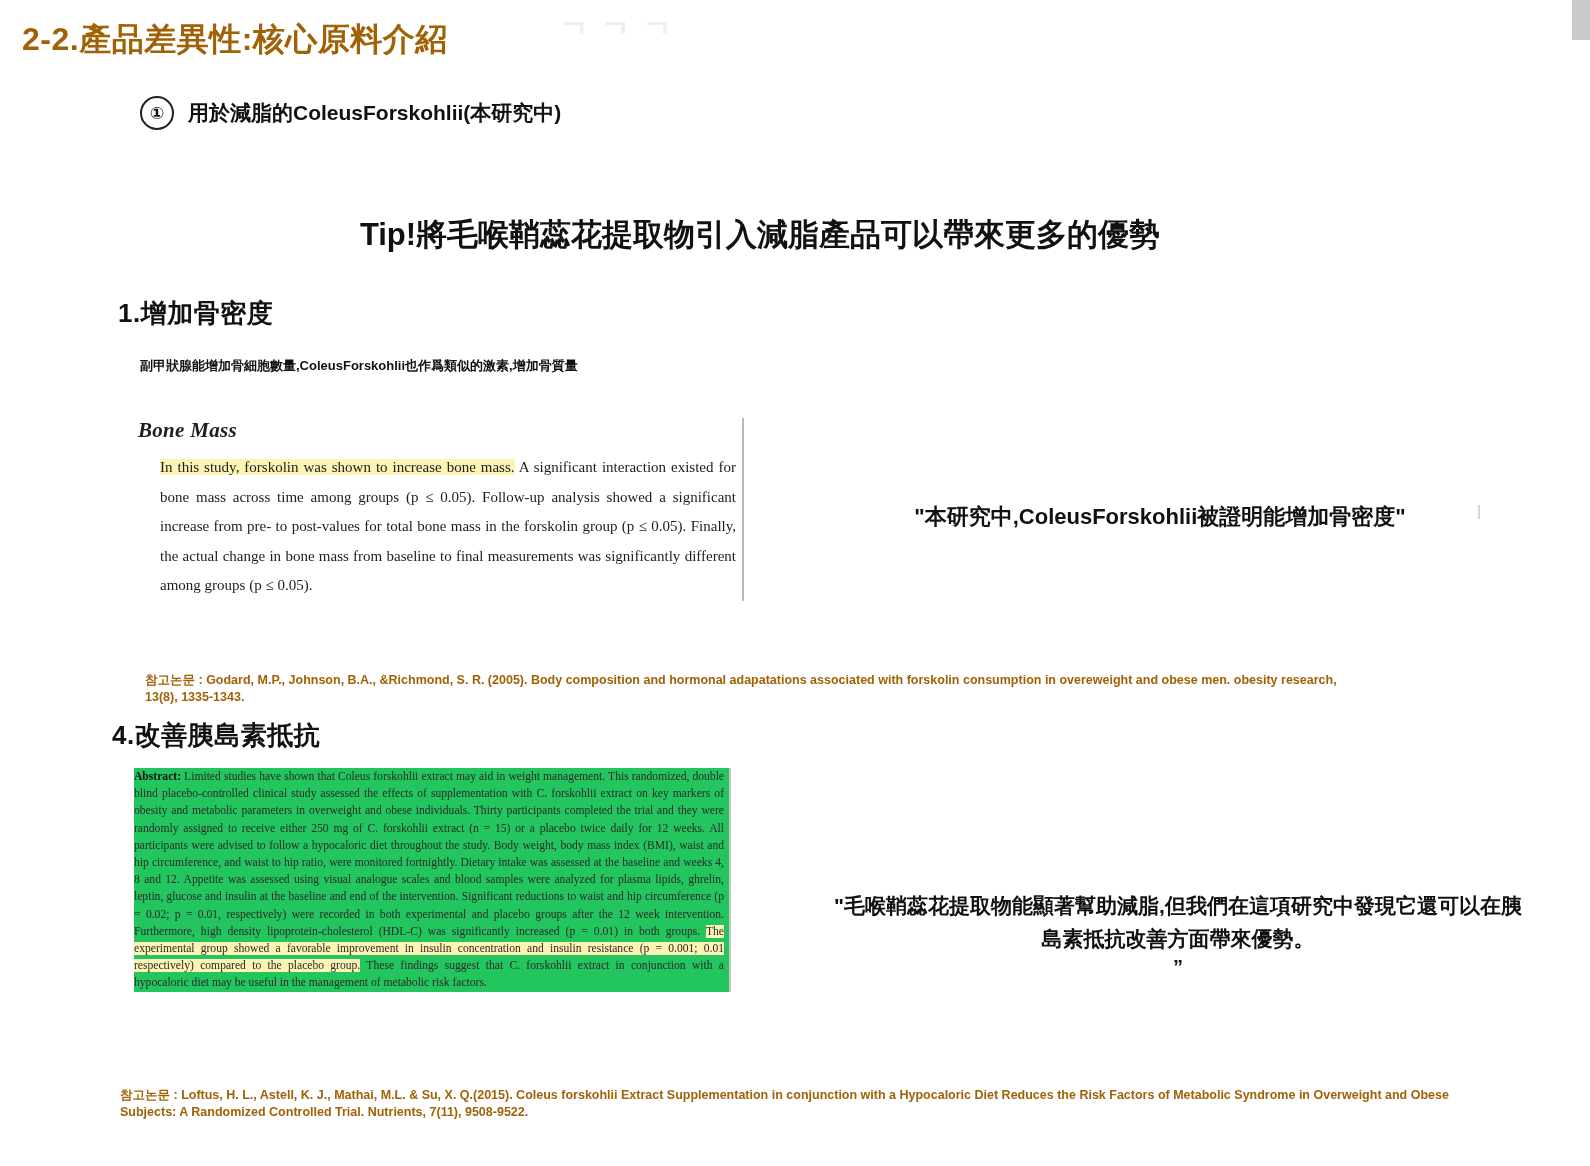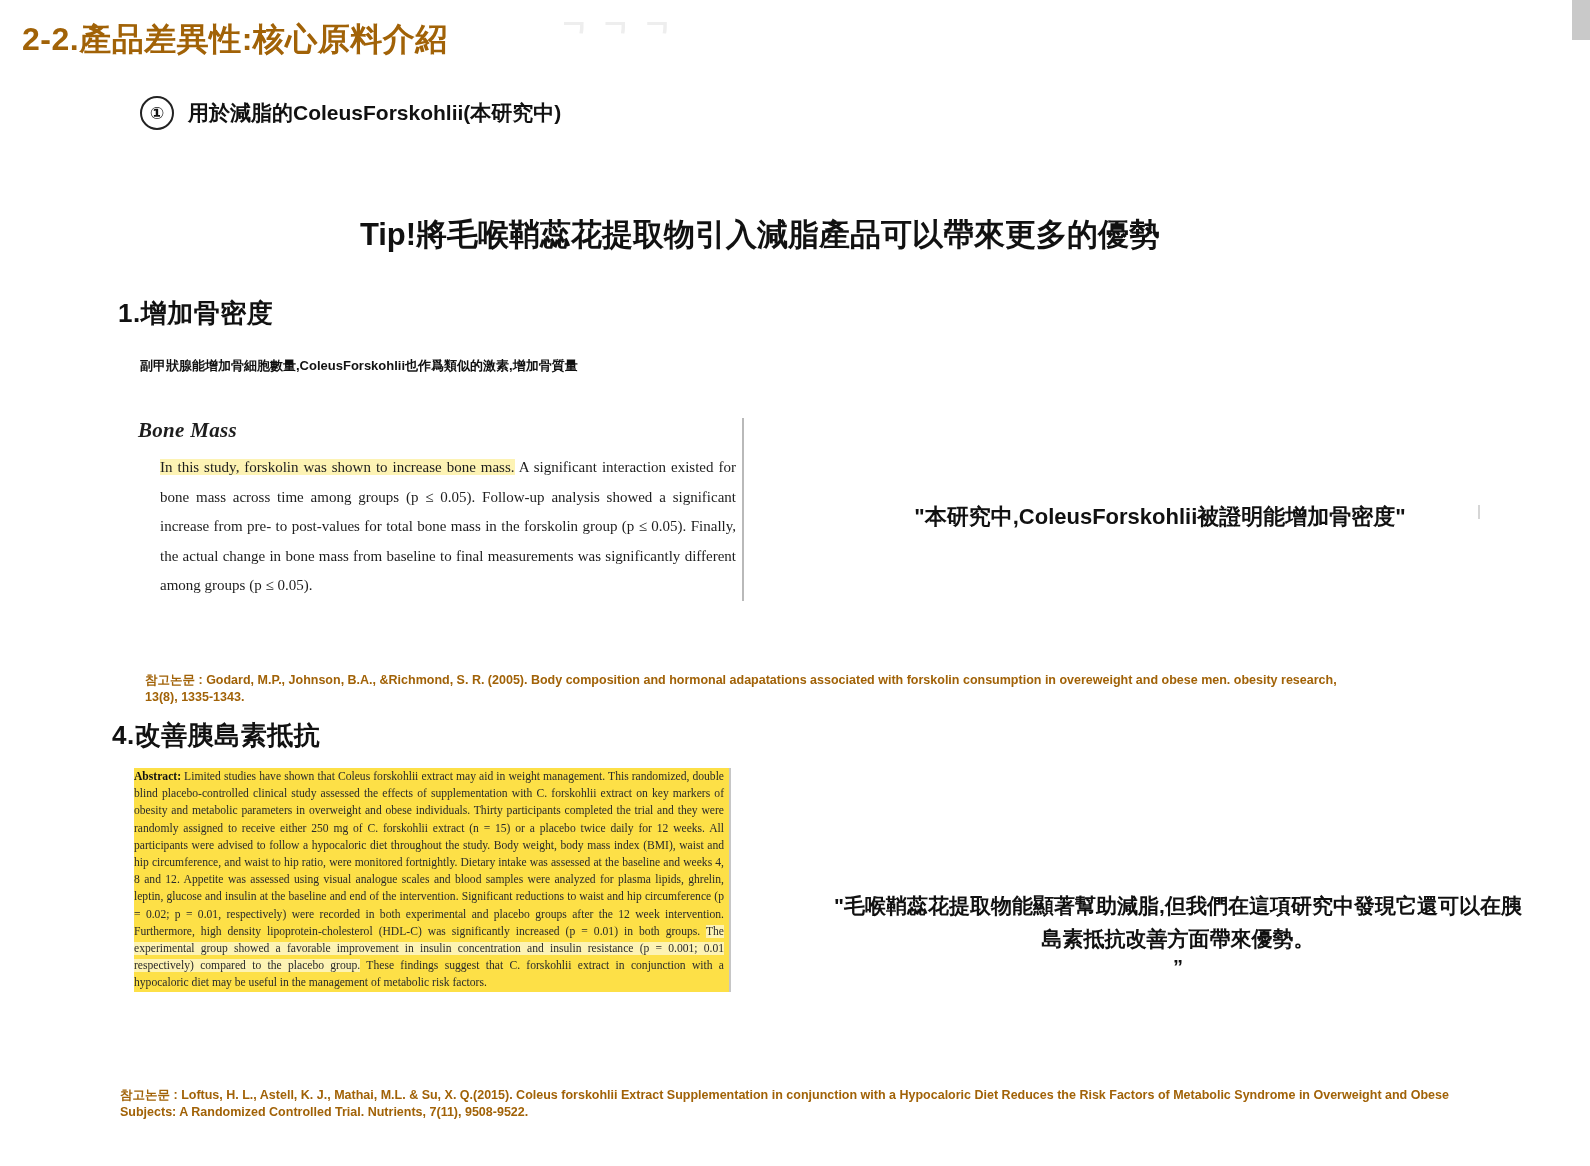--- a/index.html
+++ b/index.html
@@ -203,21 +203,21 @@
   }
 
   
   .paper2 {
     position: absolute;
     left: 134px;
     top: 768px;
     width: 590px;
     border-right: 2px solid #c6c6c6;
     padding-right: 5px;
-    background: #fde047;
+    background: #22c55e;
     font-family: "Liberation Serif", "DejaVu Serif", serif;
     color: #2a2a2a;
     font-size: 11.6px;
     line-height: 17.2px;
     text-align: justify;
   }
   .paper2 b { color: #111; }
 </style>
 </head>
 <body>

